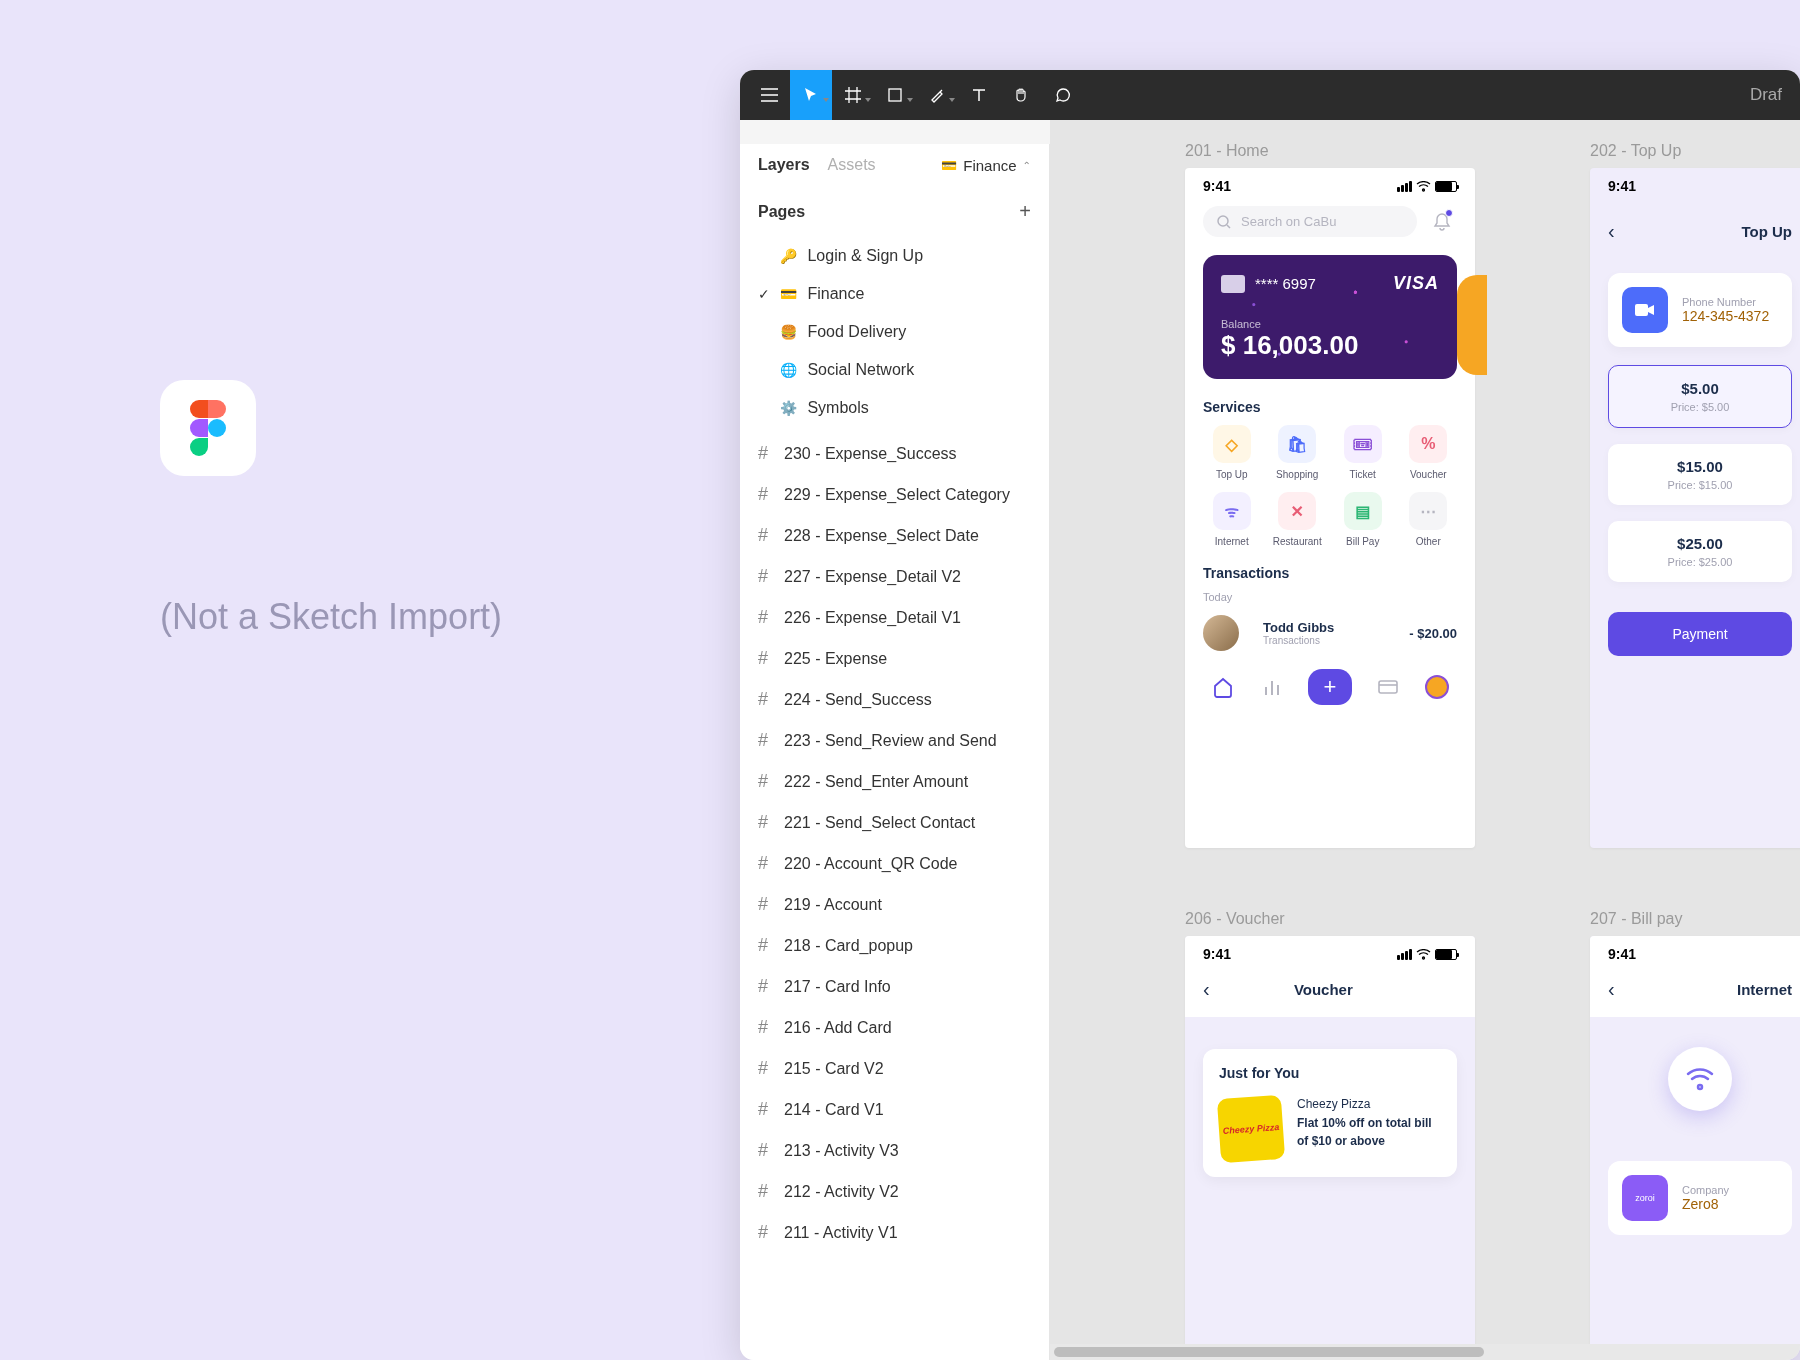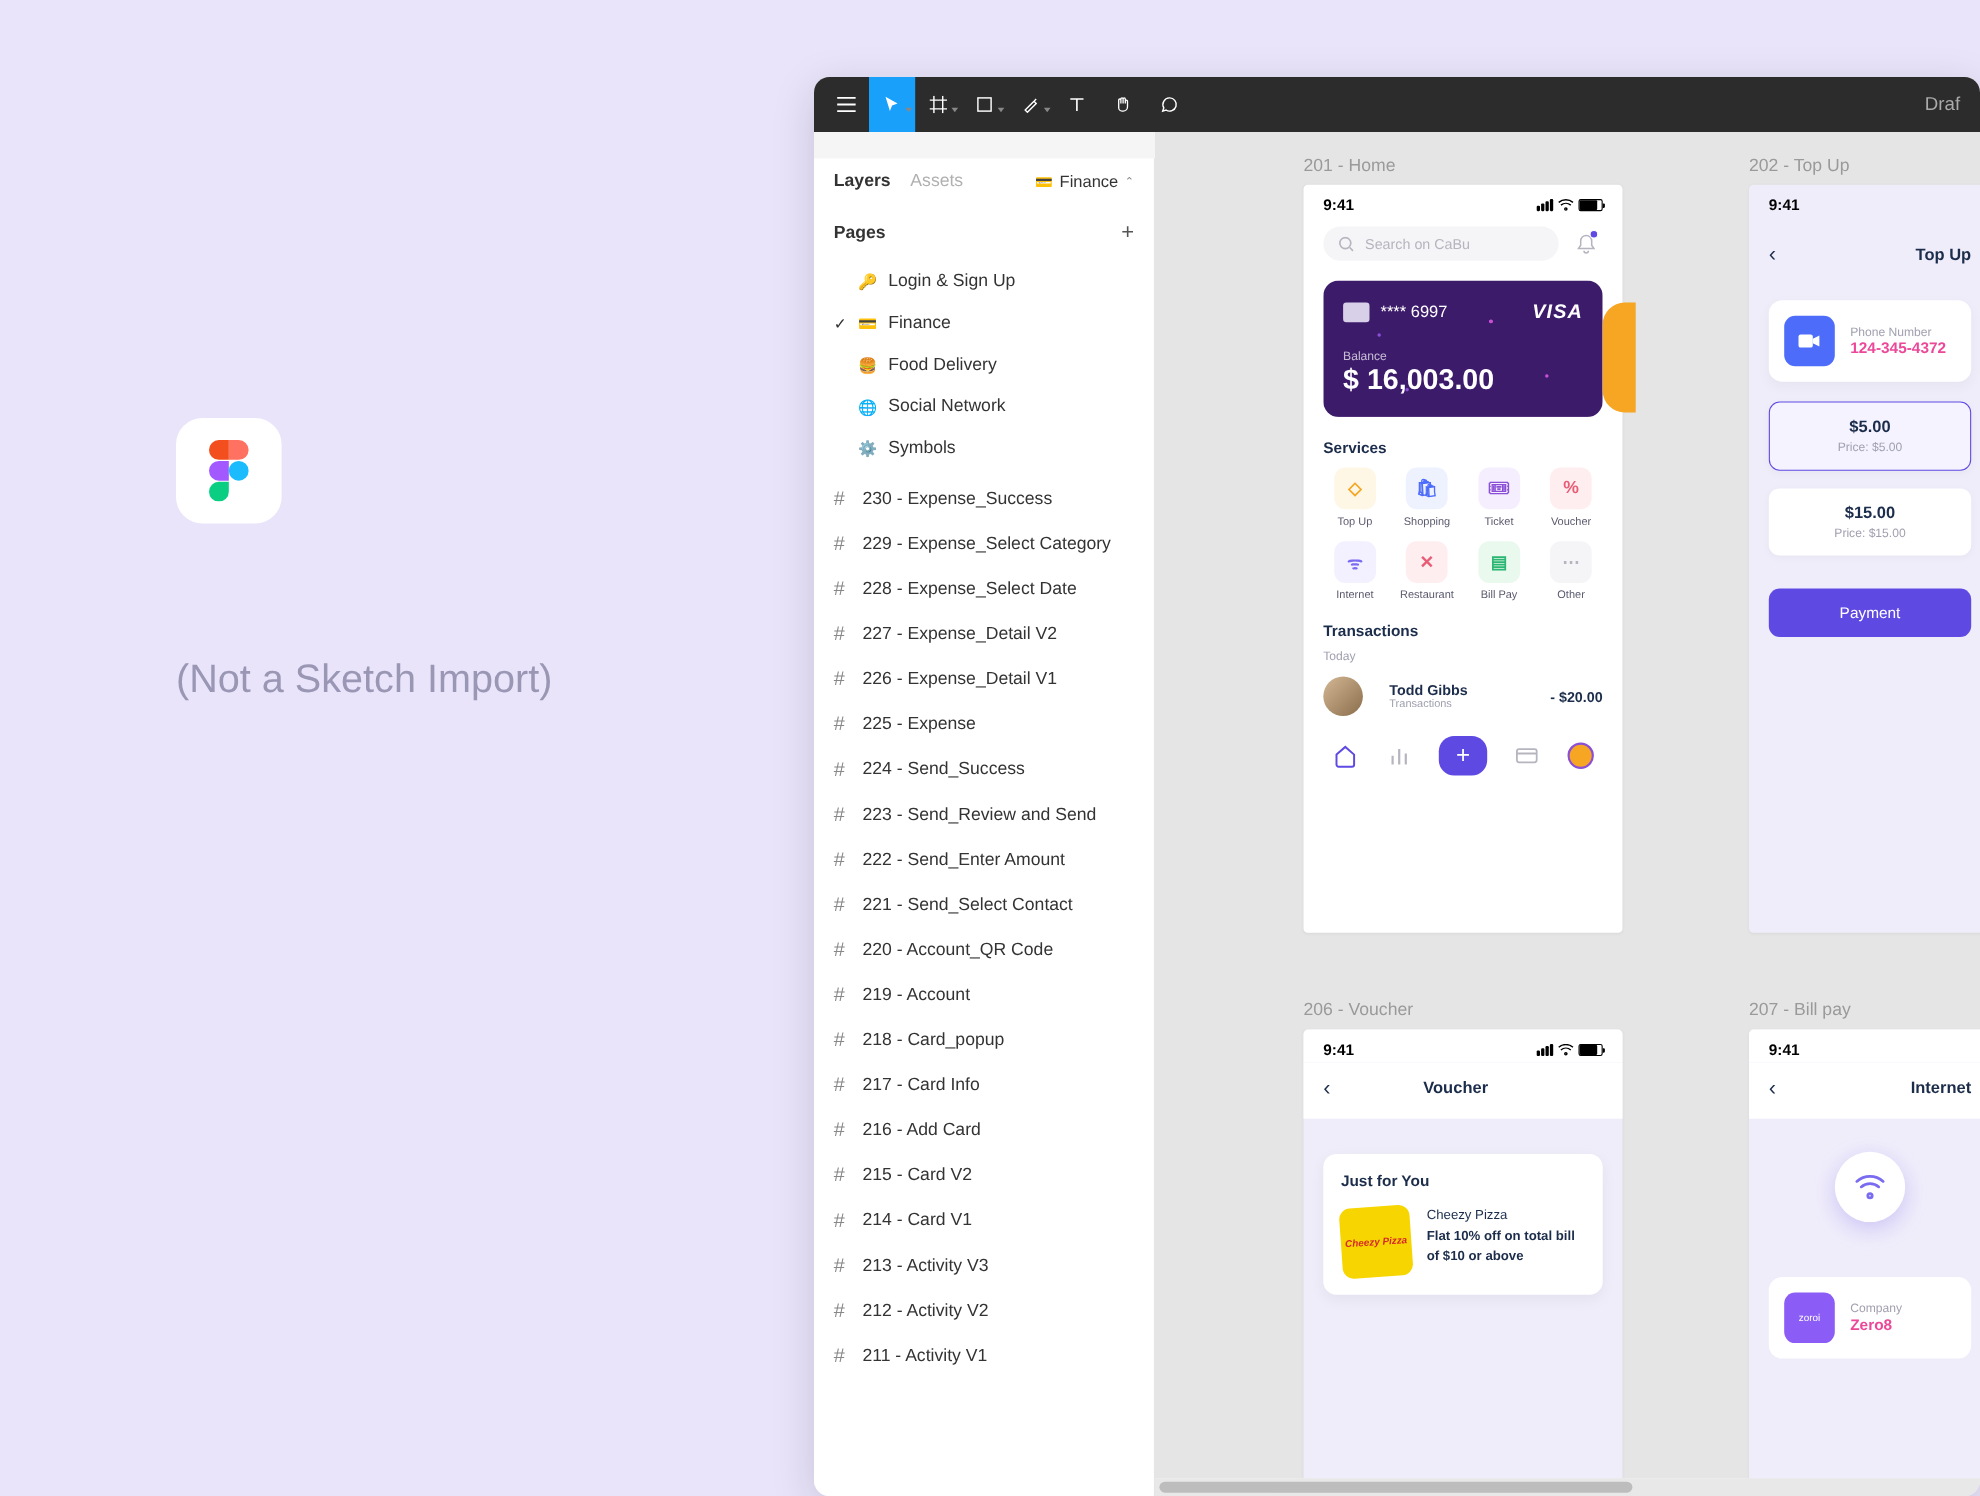--- a/index.html
+++ b/index.html
@@ -155,21 +155,21 @@
 .topup-header { display:flex; align-items:center; justify-content:space-between; padding:22px 18px 16px; }
 .back-chev { font-size:20px; color:#1C2D4B; }
 .topup-title { font-size:15px; font-weight:600; color:#1C2D4B; }
 .phone-card {
   margin:14px 18px 18px; background:#fff; border-radius:12px; padding:14px;
   display:flex; align-items:center; gap:14px; box-shadow:0 4px 12px rgba(0,0,0,.04);
 }
 .phone-icon { width:46px; height:46px; background:#4D6CFA; border-radius:10px;
   display:flex; align-items:center; justify-content:center; color:#fff; }
 .phone-label { font-size:11px; color:#A0A0B0; }
-.phone-num { font-size:14px; font-weight:700; color:#ec4899; }
+.phone-num { font-size:14px; font-weight:400; color:#a16207; }
 .amount-card {
   margin:0 18px 16px; border-radius:10px; padding:14px 16px; text-align:center;
   background:#fff; box-shadow:0 2px 8px rgba(0,0,0,.03);
 }
 .amount-card.selected { border:1.5px solid #5E4AE3; background:#F5F3FF; }
 .amount-val { font-size:15px; font-weight:700; color:#1C2D4B; }
 .amount-price { font-size:11px; color:#A0A0B0; margin-top:4px; }
 .pay-btn {
   margin: 30px 18px 0; background:#5E4AE3; color:#fff; text-align:center;
   padding:14px; border-radius:10px; font-size:14px; font-weight:500;
@@ -519,20 +519,24 @@
       </div>
       <div id="amounts-container">
           <div class="amount-card selected">
             <div class="amount-val">$5.00</div>
             <div class="amount-price">Price: $5.00</div>
           </div>
           <div class="amount-card">
             <div class="amount-val">$15.00</div>
             <div class="amount-price">Price: $15.00</div>
           </div>
+          <div class="amount-card">
+            <div class="amount-val">$25.00</div>
+            <div class="amount-price">Price: $25.00</div>
+          </div>
         </div>
       <div class="pay-btn">Payment</div>
     </div>
 
     <div class="mock panel-bg-lilac" style="left:135px;top:816px;width:290px;height:420px">
       <div class="statusbar" style="background:#fff;margin:-0px;border-radius:4px 4px 0 0">
         <span>9:41</span>
         <div class="status-icons">
           <div class="signal-bars">
               <span></span>

